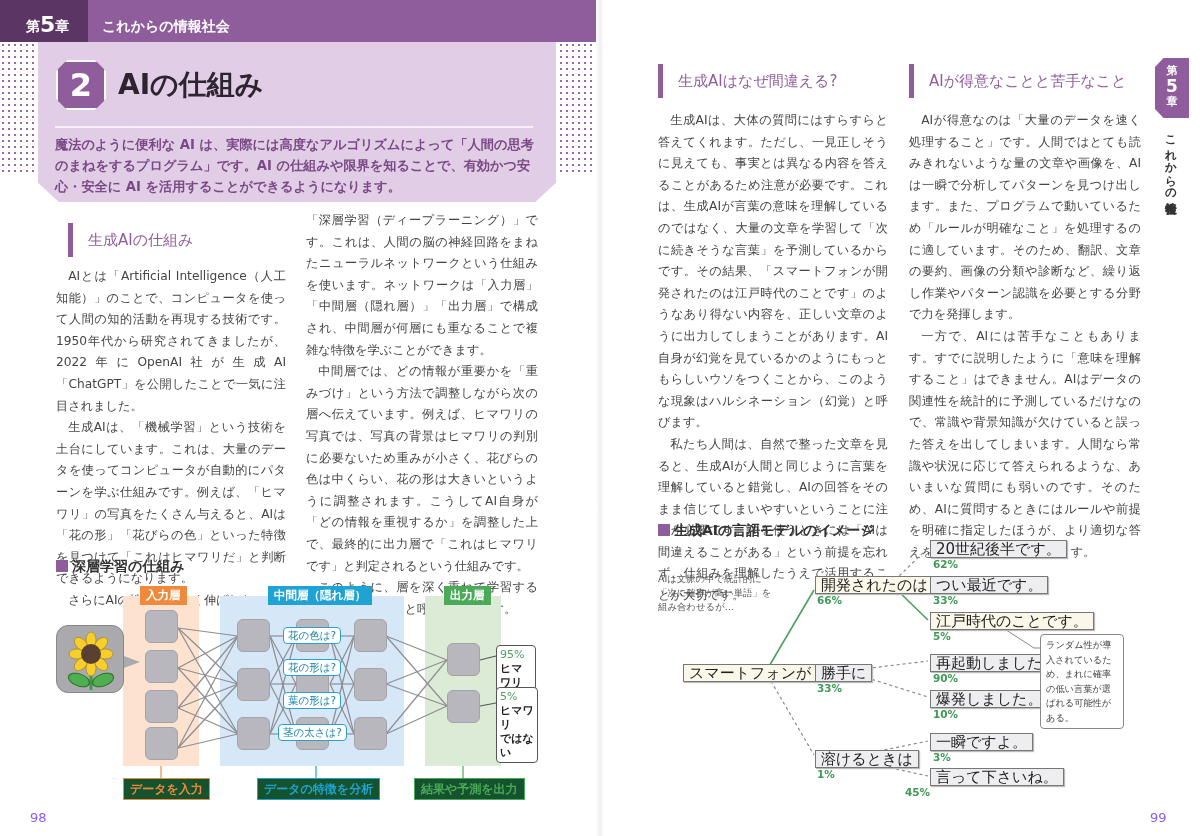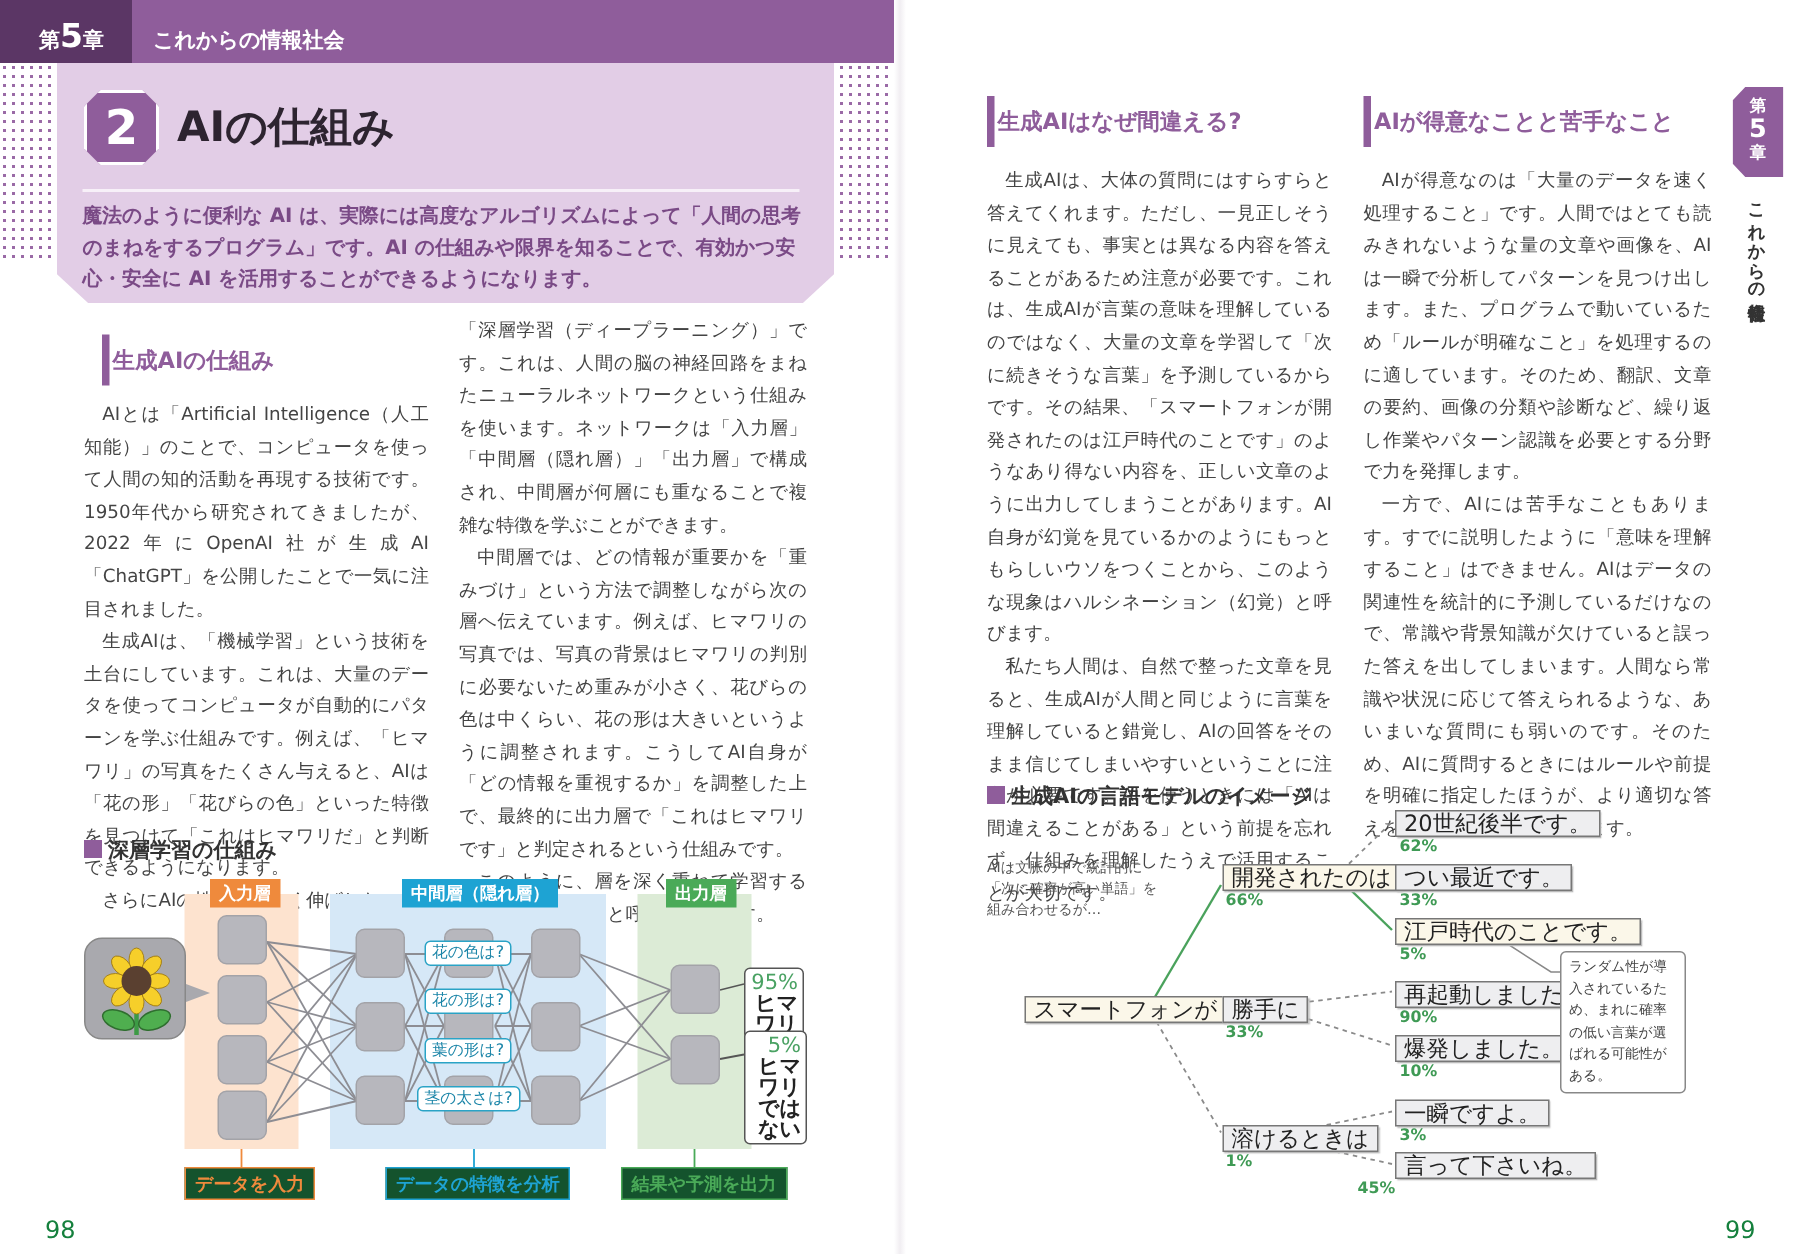--- a/index.html
+++ b/index.html
@@ -12,33 +12,33 @@
 .headbar{position:absolute;left:0;top:0;width:600px;height:42px;background:#8f5d9b}
 .chapbox{position:absolute;left:0;top:0;width:88px;height:42px;background:#5b3665;color:#fff;font-weight:bold;font-size:14px;display:flex;align-items:flex-end;padding:0 0 6px 26px}
 .chapbox .num{font-size:22px;line-height:22px}
 .chaptitle{position:absolute;left:102px;top:18px;color:#fff;font-weight:bold;font-size:14px}
 .dots{position:absolute;background-image:radial-gradient(#9a6aa6 1.1px,transparent 1.3px);background-size:6px 6px}
 .hero{position:absolute;left:38px;top:42px;width:518px;height:160px;background:#e2cde6;clip-path:polygon(0 0,100% 0,100% 88%,96% 100%,4% 100%,0 88%)}
 .secnum{position:absolute;left:56px;top:60px;width:50px;height:50px;background:#8f5d9b;color:#fff;font-size:32px;font-weight:bold;display:flex;align-items:center;justify-content:center;clip-path:polygon(22% 0,78% 0,100% 22%,100% 78%,78% 100%,22% 100%,0 78%,0 22%);border:2px solid #fff}
 .sectitle{position:absolute;left:118px;top:66px;font-size:28px;font-weight:bold;color:#2d2430}
 .hero-line{position:absolute;left:55px;top:126px;width:478px;height:2px;background:#f7f0f8}
 .lead{position:absolute;left:55px;top:134px;width:480px;font-size:13.2px;line-height:21px;color:#7a4a86;font-weight:bold}
-.h2{position:absolute;font-size:15px;font-weight:bold;color:#8f5d9b;padding-left:2px;border-left:5px solid #8f5d9b;line-height:34px}
+.h2{position:absolute;font-size:15px;font-weight:normal;color:#8f5d9b;padding-left:15px;border-left:5px solid #8f5d9b;line-height:34px}
 .body{position:absolute;font-size:12.2px;line-height:21.6px;color:#444;text-align:justify}
 .body p{text-indent:1em}
 .figtitle{position:absolute;font-size:14px;font-weight:bold;color:#333}
 .figtitle::before{content:"";display:inline-block;width:12px;height:12px;background:#8f5d9b;margin-right:4px;vertical-align:-1px}
-.pagenum{position:absolute;font-size:16px;color:#15803d}
+.pagenum{position:absolute;font-size:13px;color:#8b5cf6}
 
 .layerbg{position:absolute}
 .layerlabel{position:absolute;color:#fff;font-weight:bold;font-size:11.5px;padding:1px 6px;line-height:17px;white-space:nowrap}
 .node{position:absolute;width:33px;height:33px;background:#b7b7bd;border-radius:6px;border:1px solid #a3a3a8}
 .feat{position:absolute;background:#fff;border:1.5px solid #2aa3c6;border-radius:4px;font-size:10.5px;font-weight:normal;color:#1b85a8;padding:0 4px;line-height:15px;white-space:nowrap}
 .bottomlbl{position:absolute;background:#14532d;border:1.5px solid;font-size:12px;font-weight:bold;padding:0 6px;line-height:20px;white-space:nowrap}
-.outbubble{position:absolute;background:#fff;border:1.3px solid #555;border-radius:4px;font-size:14px;color:#222;font-weight:bold;text-align:right;line-height:14px;padding:2px 3px}
+.outbubble{position:absolute;background:#fff;border:1.3px solid #555;border-radius:4px;font-size:11px;color:#222;font-weight:bold;text-align:left;line-height:14px;padding:2px 3px}
 .outbubble .pct{color:#4aa263;font-weight:normal}
 .sunbox{position:absolute;left:56px;top:625px;width:68px;height:68px;background:#a9a9ae;border-radius:12px;border:1.5px solid #888}
 
 .tnode{position:absolute;background:#eeeef0;border:1.3px solid #777;font-size:15px;color:#222;padding:0 5px;line-height:16px;white-space:nowrap;box-shadow:1px 1px 1px #bbb}
 .tnode.sel{background:#fbf7e9}
 .tpct{position:absolute;font-size:10.5px;color:#3f9a55;font-weight:bold}
 .note{position:absolute;font-size:9.4px;line-height:14px;color:#555}
 .callout{position:absolute;left:1040px;top:634px;width:84px;background:#fff;border:1.2px solid #888;border-radius:4px;font-size:9.2px;line-height:14.5px;color:#444;padding:3px 5px}
 .sidetab{position:absolute;left:1155px;top:58px;width:34px;height:60px;background:#8f5d9b;color:#fff;font-weight:bold;font-size:11px;text-align:center;line-height:13px;padding-top:6px;clip-path:polygon(25% 0,100% 0,100% 100%,25% 100%,0 85%,0 15%)}
 .sidetab .num{font-size:17px;line-height:18px;display:block}

